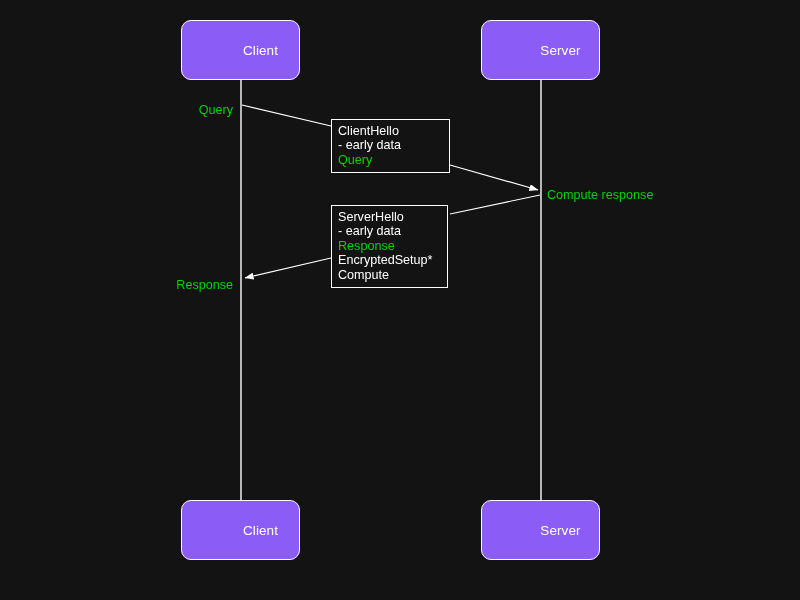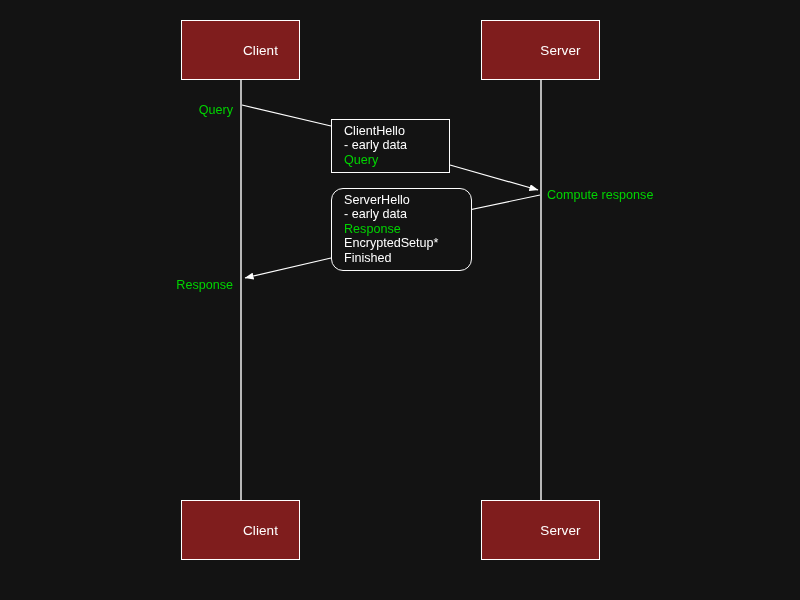--- a/index.html
+++ b/index.html
@@ -20,40 +20,40 @@
     left: 0;
     top: 0;
     width: 800px;
     height: 600px;
   }
   
   .participant {
     position: absolute;
     box-sizing: border-box;
     border: 1.4px solid #ffffff;
-    border-radius: 0;
-    background: #7f1d1d;
+    border-radius: 10px;
+    background: #8b5cf6;
     display: flex;
     align-items: center;
     justify-content: center;
     padding-left: 40px;
   }
   .participant .plabel {
     color: #ffffff;
     font-size: 13.5px;
     letter-spacing: 0.1px;
     white-space: nowrap;
   }
   
   .msgbox {
     position: absolute;
     box-sizing: border-box;
     border: 1.3px solid #ffffff;
     background: #131313;
-    padding: 4px 5px 5px 12px;
+    padding: 4px 5px 5px 6px;
   }
   .msgbox .line {
     color: #ffffff;
     font-size: 12.6px;
     line-height: 14.4px;
     white-space: nowrap;
   }
   .msgbox .line.accent {
     color: #00d400;
   }
@@ -113,21 +113,21 @@
   <div class="note rightside" style="left:547px; top:188px;">Compute response</div>
 
   <div class="note leftside" style="left:101px; top:278px; width:132px;">Response</div>
 
   <div class="msgbox" style="left:331px; top:119px; width:119px;">
     <div class="line">ClientHello</div>
     <div class="line">- early data</div>
     <div class="line accent">Query</div>
   </div>
 
-  <div class="msgbox" style="left:331px; top:188px; width:141px;border-radius:12px;">
+  <div class="msgbox" style="left:331px; top:205px; width:117px;">
     <div class="line">ServerHello</div>
     <div class="line">- early data</div>
     <div class="line accent">Response</div>
     <div class="line">EncryptedSetup*</div>
-    <div class="line">Finished</div>
+    <div class="line">Compute</div>
   </div>
 
 </div>
 
 </body></html>

